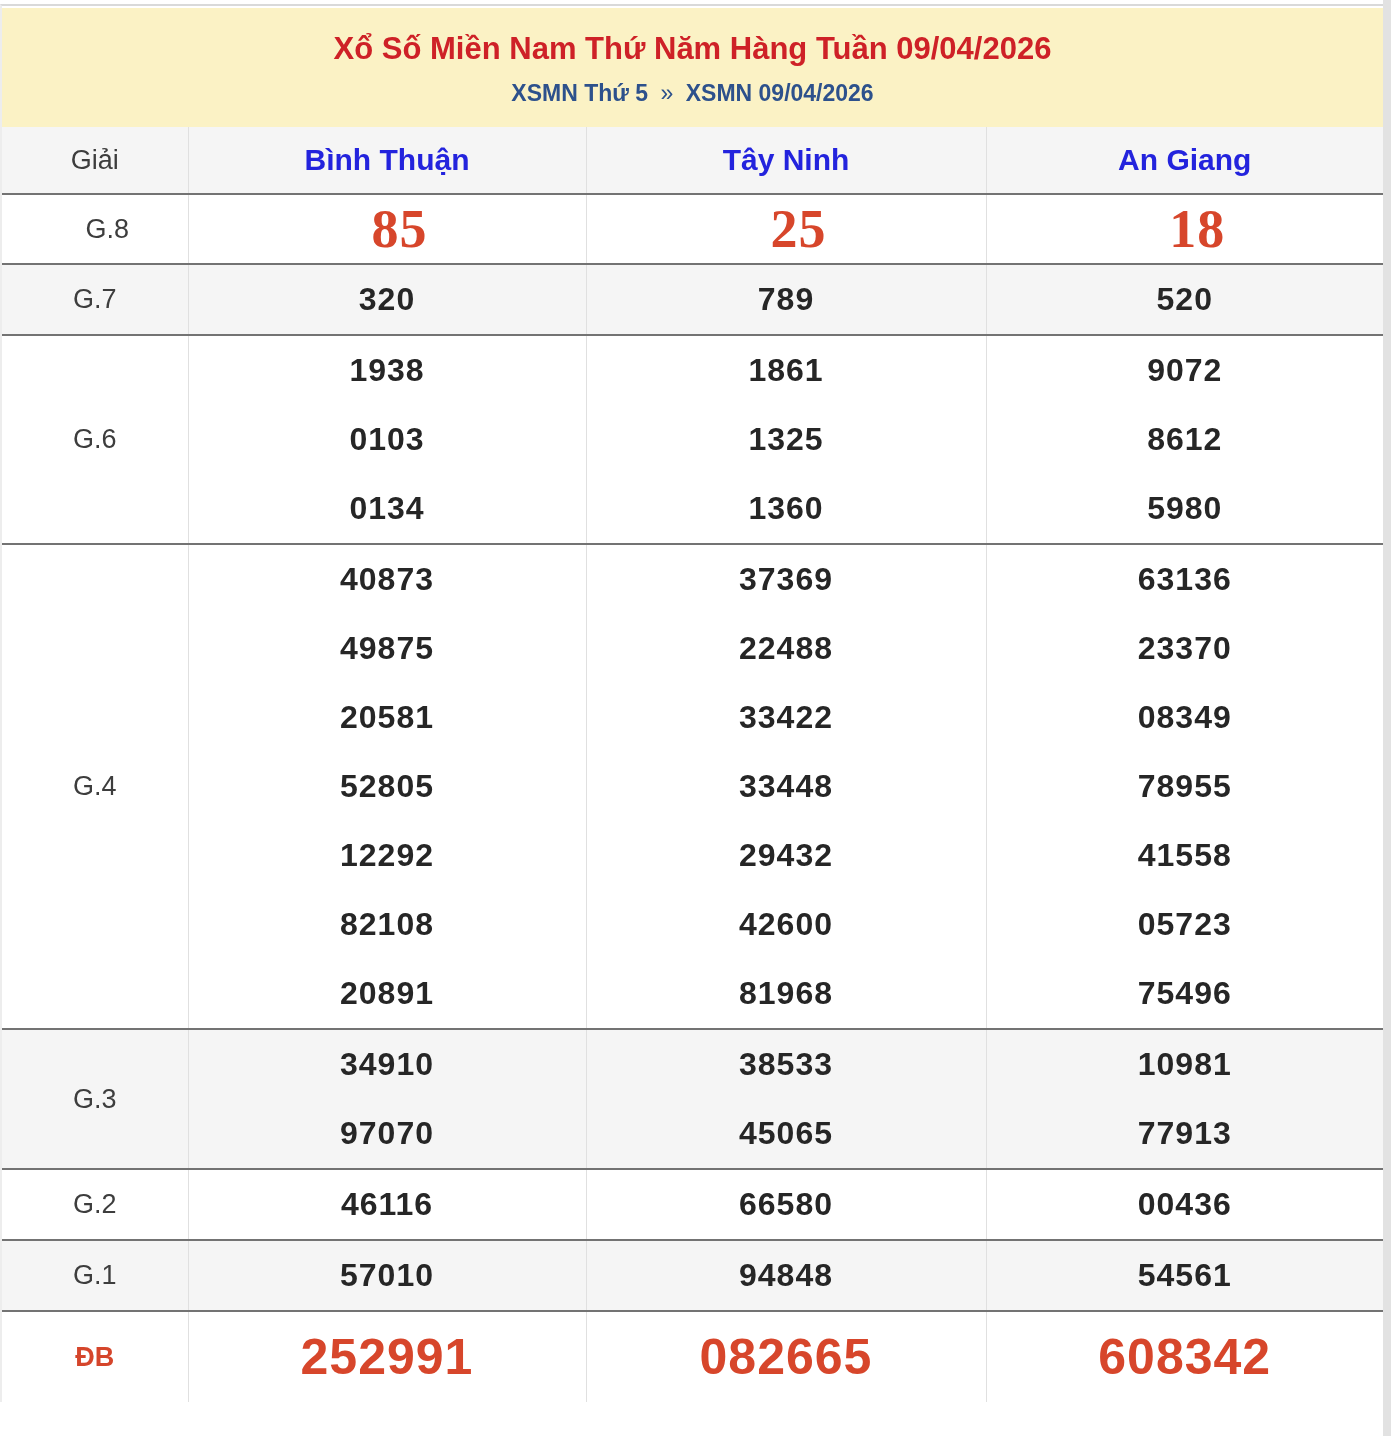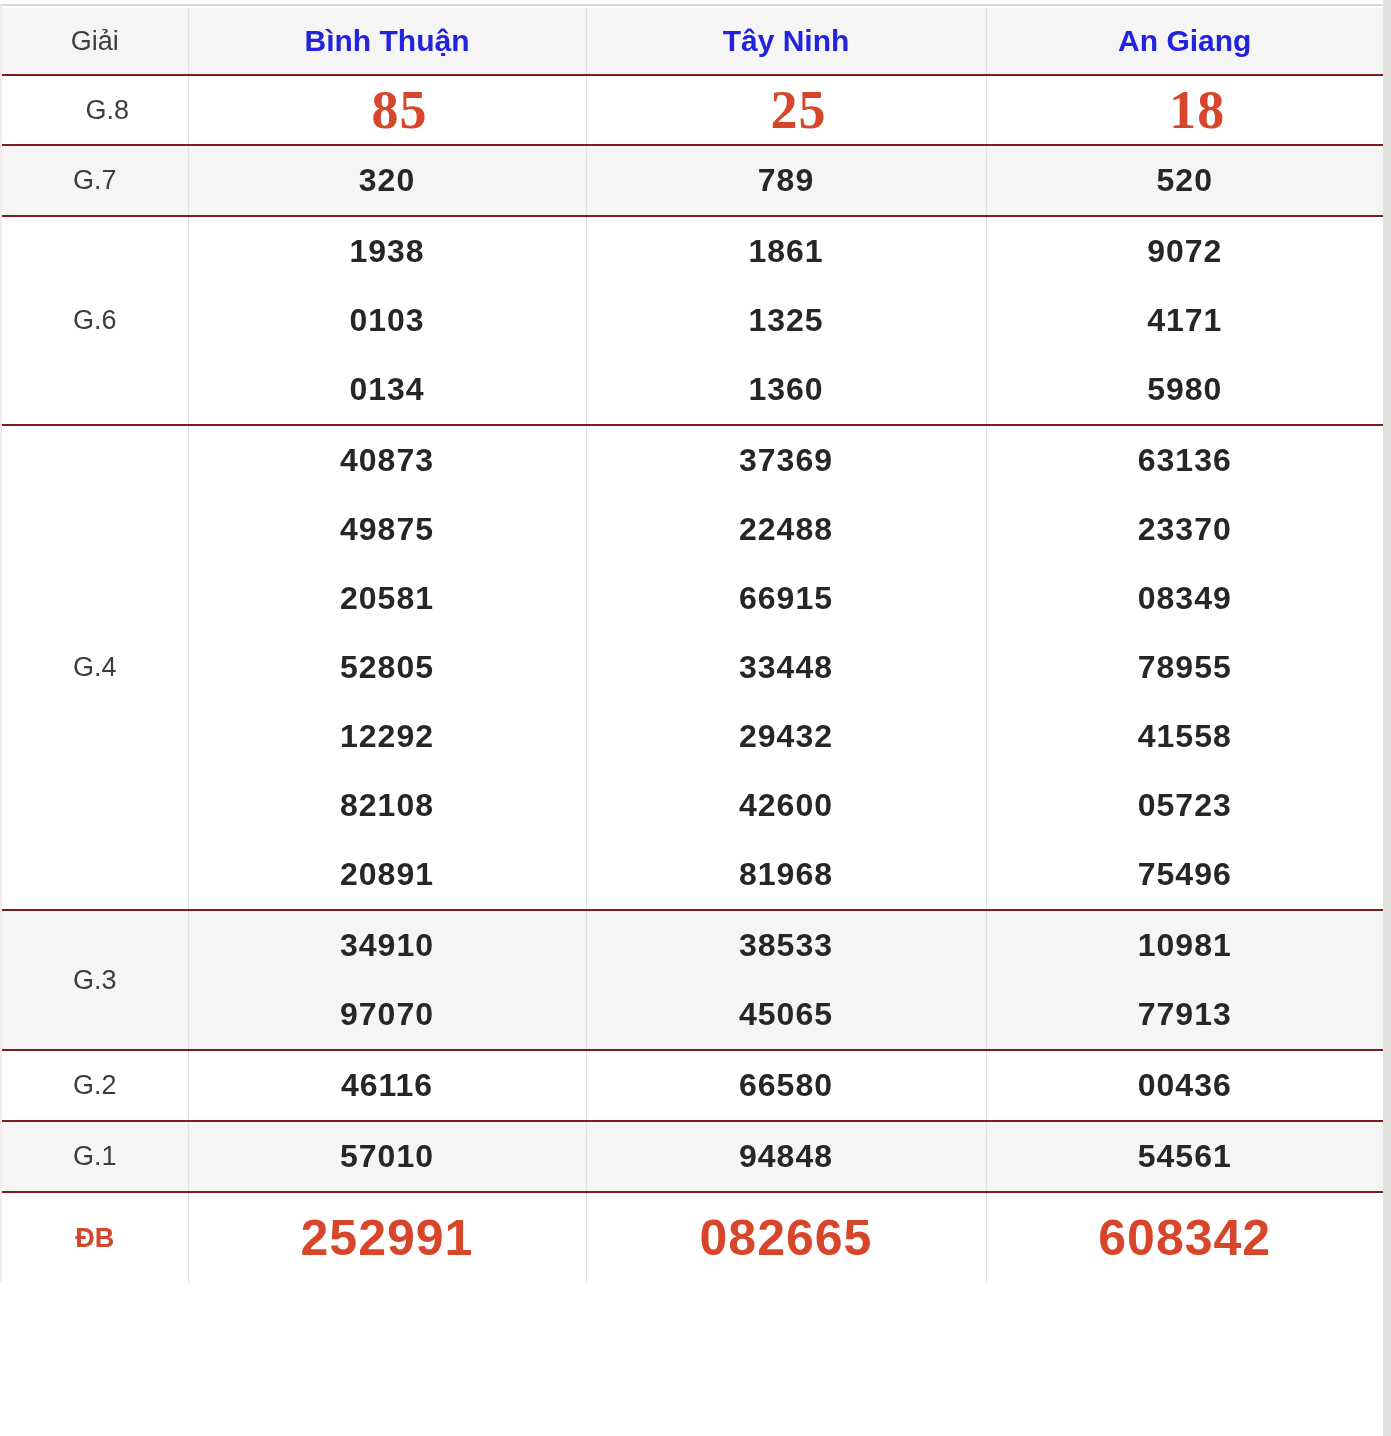--- a/index.html
+++ b/index.html
@@ -62,21 +62,21 @@
   table.results {
     width: 100%;
     border-collapse: collapse;
     table-layout: fixed;
   }
   col.c-prize { width: 186px; }
   col.c-p1 { width: 398px; }
   col.c-p2 { width: 400px; }
   .results th, .results td {
     border-right: 1px solid #e0e0e0;
-    border-bottom: 2px solid #7f1d1d;
+    border-bottom: 2px solid #737373;
     padding: 0;
     text-align: center;
     vertical-align: middle;
   }
   .results th:last-child, .results td:last-child { border-right: none; }
   tr.stripe { background: #f5f5f5; }
   tr.plain { background: #ffffff; }
   th.prize-head {
     height: 66px;
     font-size: 27px;
@@ -124,20 +124,28 @@
   }
 </style>
 </head>
 <body>
 
 <div class="viewport">
   <div class="scrollbar-track"></div>
 
   <div class="frame">
 
+    <div class="banner">
+      <div class="banner-title">Xổ Số Miền Nam Thứ Năm Hàng Tuần 09/04/2026</div>
+      <div class="banner-sub">
+        <a>XSMN Thứ 5</a>
+        <span class="sep">»</span>
+        <a>XSMN 09/04/2026</a>
+      </div>
+    </div>
 
     <table class="results">
       <colgroup>
         <col class="c-prize">
           <col class="c-p1">
           <col class="c-p2">
           <col class="c-p3">
       </colgroup>
 
       <tbody>
@@ -181,41 +189,41 @@
           <div class="num">0103</div>
           <div class="num">0134</div>
         </td>
         <td>
           <div class="num">1861</div>
           <div class="num">1325</div>
           <div class="num">1360</div>
         </td>
         <td>
           <div class="num">9072</div>
-          <div class="num">4171</div>
+          <div class="num">8612</div>
           <div class="num">5980</div>
         </td>
       </tr>
 
 
       <tr class="plain row-g4">
         <td class="lbl">G.4</td>
         <td>
           <div class="num">40873</div>
           <div class="num">49875</div>
           <div class="num">20581</div>
           <div class="num">52805</div>
           <div class="num">12292</div>
           <div class="num">82108</div>
           <div class="num">20891</div>
         </td>
         <td>
           <div class="num">37369</div>
           <div class="num">22488</div>
-          <div class="num">66915</div>
+          <div class="num">33422</div>
           <div class="num">33448</div>
           <div class="num">29432</div>
           <div class="num">42600</div>
           <div class="num">81968</div>
         </td>
         <td>
           <div class="num">63136</div>
           <div class="num">23370</div>
           <div class="num">08349</div>
           <div class="num">78955</div>

